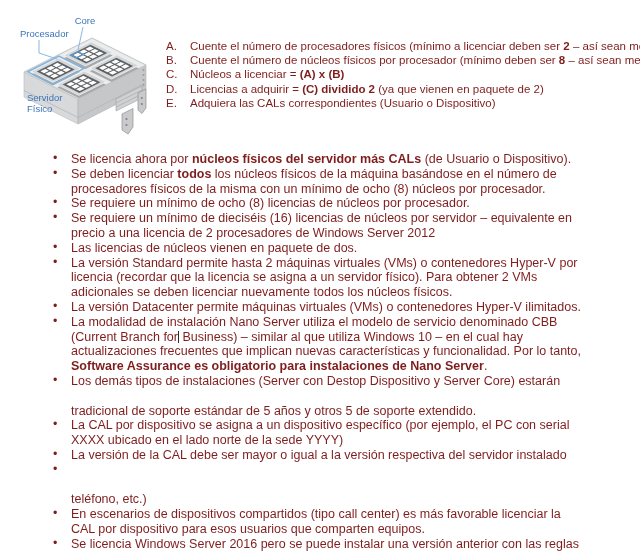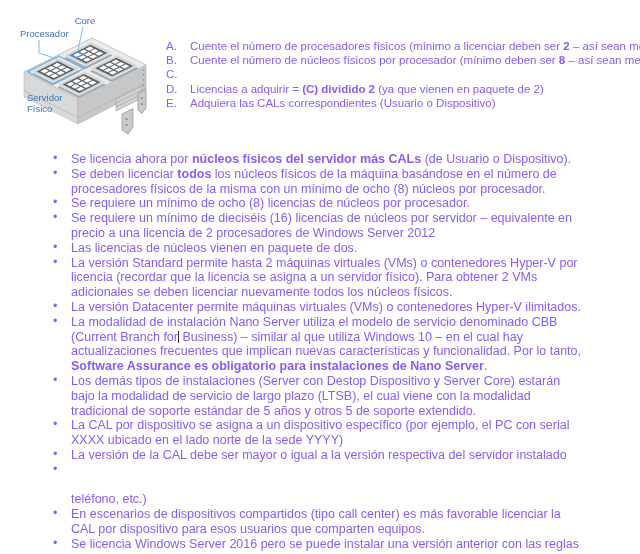--- a/index.html
+++ b/index.html
@@ -1,18 +1,18 @@
 <!DOCTYPE html>
 <html><head>
 <meta charset="utf-8">
 <style>
   html,body{margin:0;padding:0;background:#ffffff;}
   body{width:640px;height:554px;overflow:hidden;}
   .page{position:relative;width:640px;height:552px;background:#ffffff;
-        font-family:"Liberation Sans","DejaVu Sans",sans-serif;color:#8b5cf6;}
+        font-family:"Liberation Sans","DejaVu Sans",sans-serif;color:#7f1d1d;}
   .diagram{position:absolute;left:6px;top:4px;}
   svg text{font-family:"Liberation Sans","DejaVu Sans",sans-serif;font-size:9.5px;}
   .steps{position:absolute;left:166px;top:39px;margin:0;padding:0;list-style:none;
          font-size:11.5px;line-height:14.2px;white-space:nowrap;}
   .steps li{display:flex;}
   .steps .letter{flex:0 0 24px;width:24px;}
   .bullets{position:absolute;left:38px;top:139px;width:608px;margin:13px;padding:0;list-style:none;
            font-size:12.5px;line-height:14.8px;}
   .bullets li{position:relative;padding-left:20px;}
   .bullets li::before{content:"\2022";position:absolute;left:2px;top:-1px;}
@@ -127,41 +127,42 @@
       <li>
         <span class="letter">A.</span>
         <span><span>Cuente el número de procesadores físicos (mínimo a licenciar deben ser </span><span class="b">2</span><span> – así sean menos)</span></span>
       </li>
       <li>
         <span class="letter">B.</span>
         <span><span>Cuente el número de núcleos físicos por procesador (mínimo deben ser </span><span class="b">8</span><span> – así sean menos)</span></span>
       </li>
       <li>
         <span class="letter">C.</span>
+        <span><span>Núcleos a licenciar = </span><span class="b">(A) x (B)</span></span>
       </li>
       <li>
         <span class="letter">D.</span>
         <span><span>Licencias a adquirir = </span><span class="b">(C) dividido 2</span><span> (ya que vienen en paquete de 2)</span></span>
       </li>
       <li>
         <span class="letter">E.</span>
         <span><span>Adquiera las CALs correspondientes (Usuario o Dispositivo)</span></span>
       </li>
     </ol>
 
   <ul class="bullets" id="bullets">
       <li><span>Se licencia ahora por </span><span class="b">núcleos físicos del servidor más CALs</span><span> (de Usuario o Dispositivo).</span></li>
       <li><span>Se deben licenciar </span><span class="b">todos</span><span> los núcleos físicos de la máquina basándose en el número de</span><br><span>procesadores físicos de la misma con un mínimo de ocho (8) núcleos por procesador.</span></li>
       <li><span>Se requiere un mínimo de ocho (8) licencias de núcleos por procesador.</span></li>
       <li><span>Se requiere un mínimo de dieciséis (16) licencias de núcleos por servidor – equivalente en</span><br><span>precio a una licencia de 2 procesadores de Windows Server 2012</span></li>
       <li><span>Las licencias de núcleos vienen en paquete de dos.</span></li>
       <li><span>La versión Standard permite hasta 2 máquinas virtuales (VMs) o contenedores Hyper-V por</span><br><span>licencia (recordar que la licencia se asigna a un servidor físico). Para obtener 2 VMs</span><br><span>adicionales se deben licenciar nuevamente todos los núcleos físicos.</span></li>
       <li><span>La versión Datacenter permite máquinas virtuales (VMs) o contenedores Hyper-V ilimitados.</span></li>
       <li><span>La modalidad de instalación Nano Server utiliza el modelo de servicio denominado CBB</span><br><span>(Current Branch for</span><span class="caret"></span><span> Business) – similar al que utiliza Windows 10 – en el cual hay</span><br><span>actualizaciones frecuentes que implican nuevas características y funcionalidad. Por lo tanto,</span><br><span class="b">Software Assurance es obligatorio para instalaciones de Nano Server</span><span>.</span></li>
-      <li><span>Los demás tipos de instalaciones (Server con Destop Dispositivo y Server Core) estarán</span><br><span>bajo la modalidad de servicio de largo plazo (LTSB), el cual viene con la modalidad</span><br><span>tradicional de soporte estándar de 5 años y otros 5 de soporte extendido.</span></li>
+      <li><span>Los demás tipos de instalaciones (Server con Destop Dispositivo y Server Core) estarán</span><br><br><span>tradicional de soporte estándar de 5 años y otros 5 de soporte extendido.</span></li>
       <li><span>La CAL por dispositivo se asigna a un dispositivo específico (por ejemplo, el PC con serial</span><br><span>XXXX ubicado en el lado norte de la sede YYYY)</span></li>
       <li><span>La versión de la CAL debe ser mayor o igual a la versión respectiva del servidor instalado</span></li>
       <li><br><br><span>teléfono, etc.)</span></li>
       <li><span>En escenarios de dispositivos compartidos (tipo call center) es más favorable licenciar la</span><br><span>CAL por dispositivo para esos usuarios que comparten equipos.</span></li>
       <li><span>Se licencia Windows Server 2016 pero se puede instalar una versión anterior con las reglas</span><br><span>de licenciamiento de Windows Server 2016.</span></li>
     </ul>
 
 </div>
 
 </body></html>

